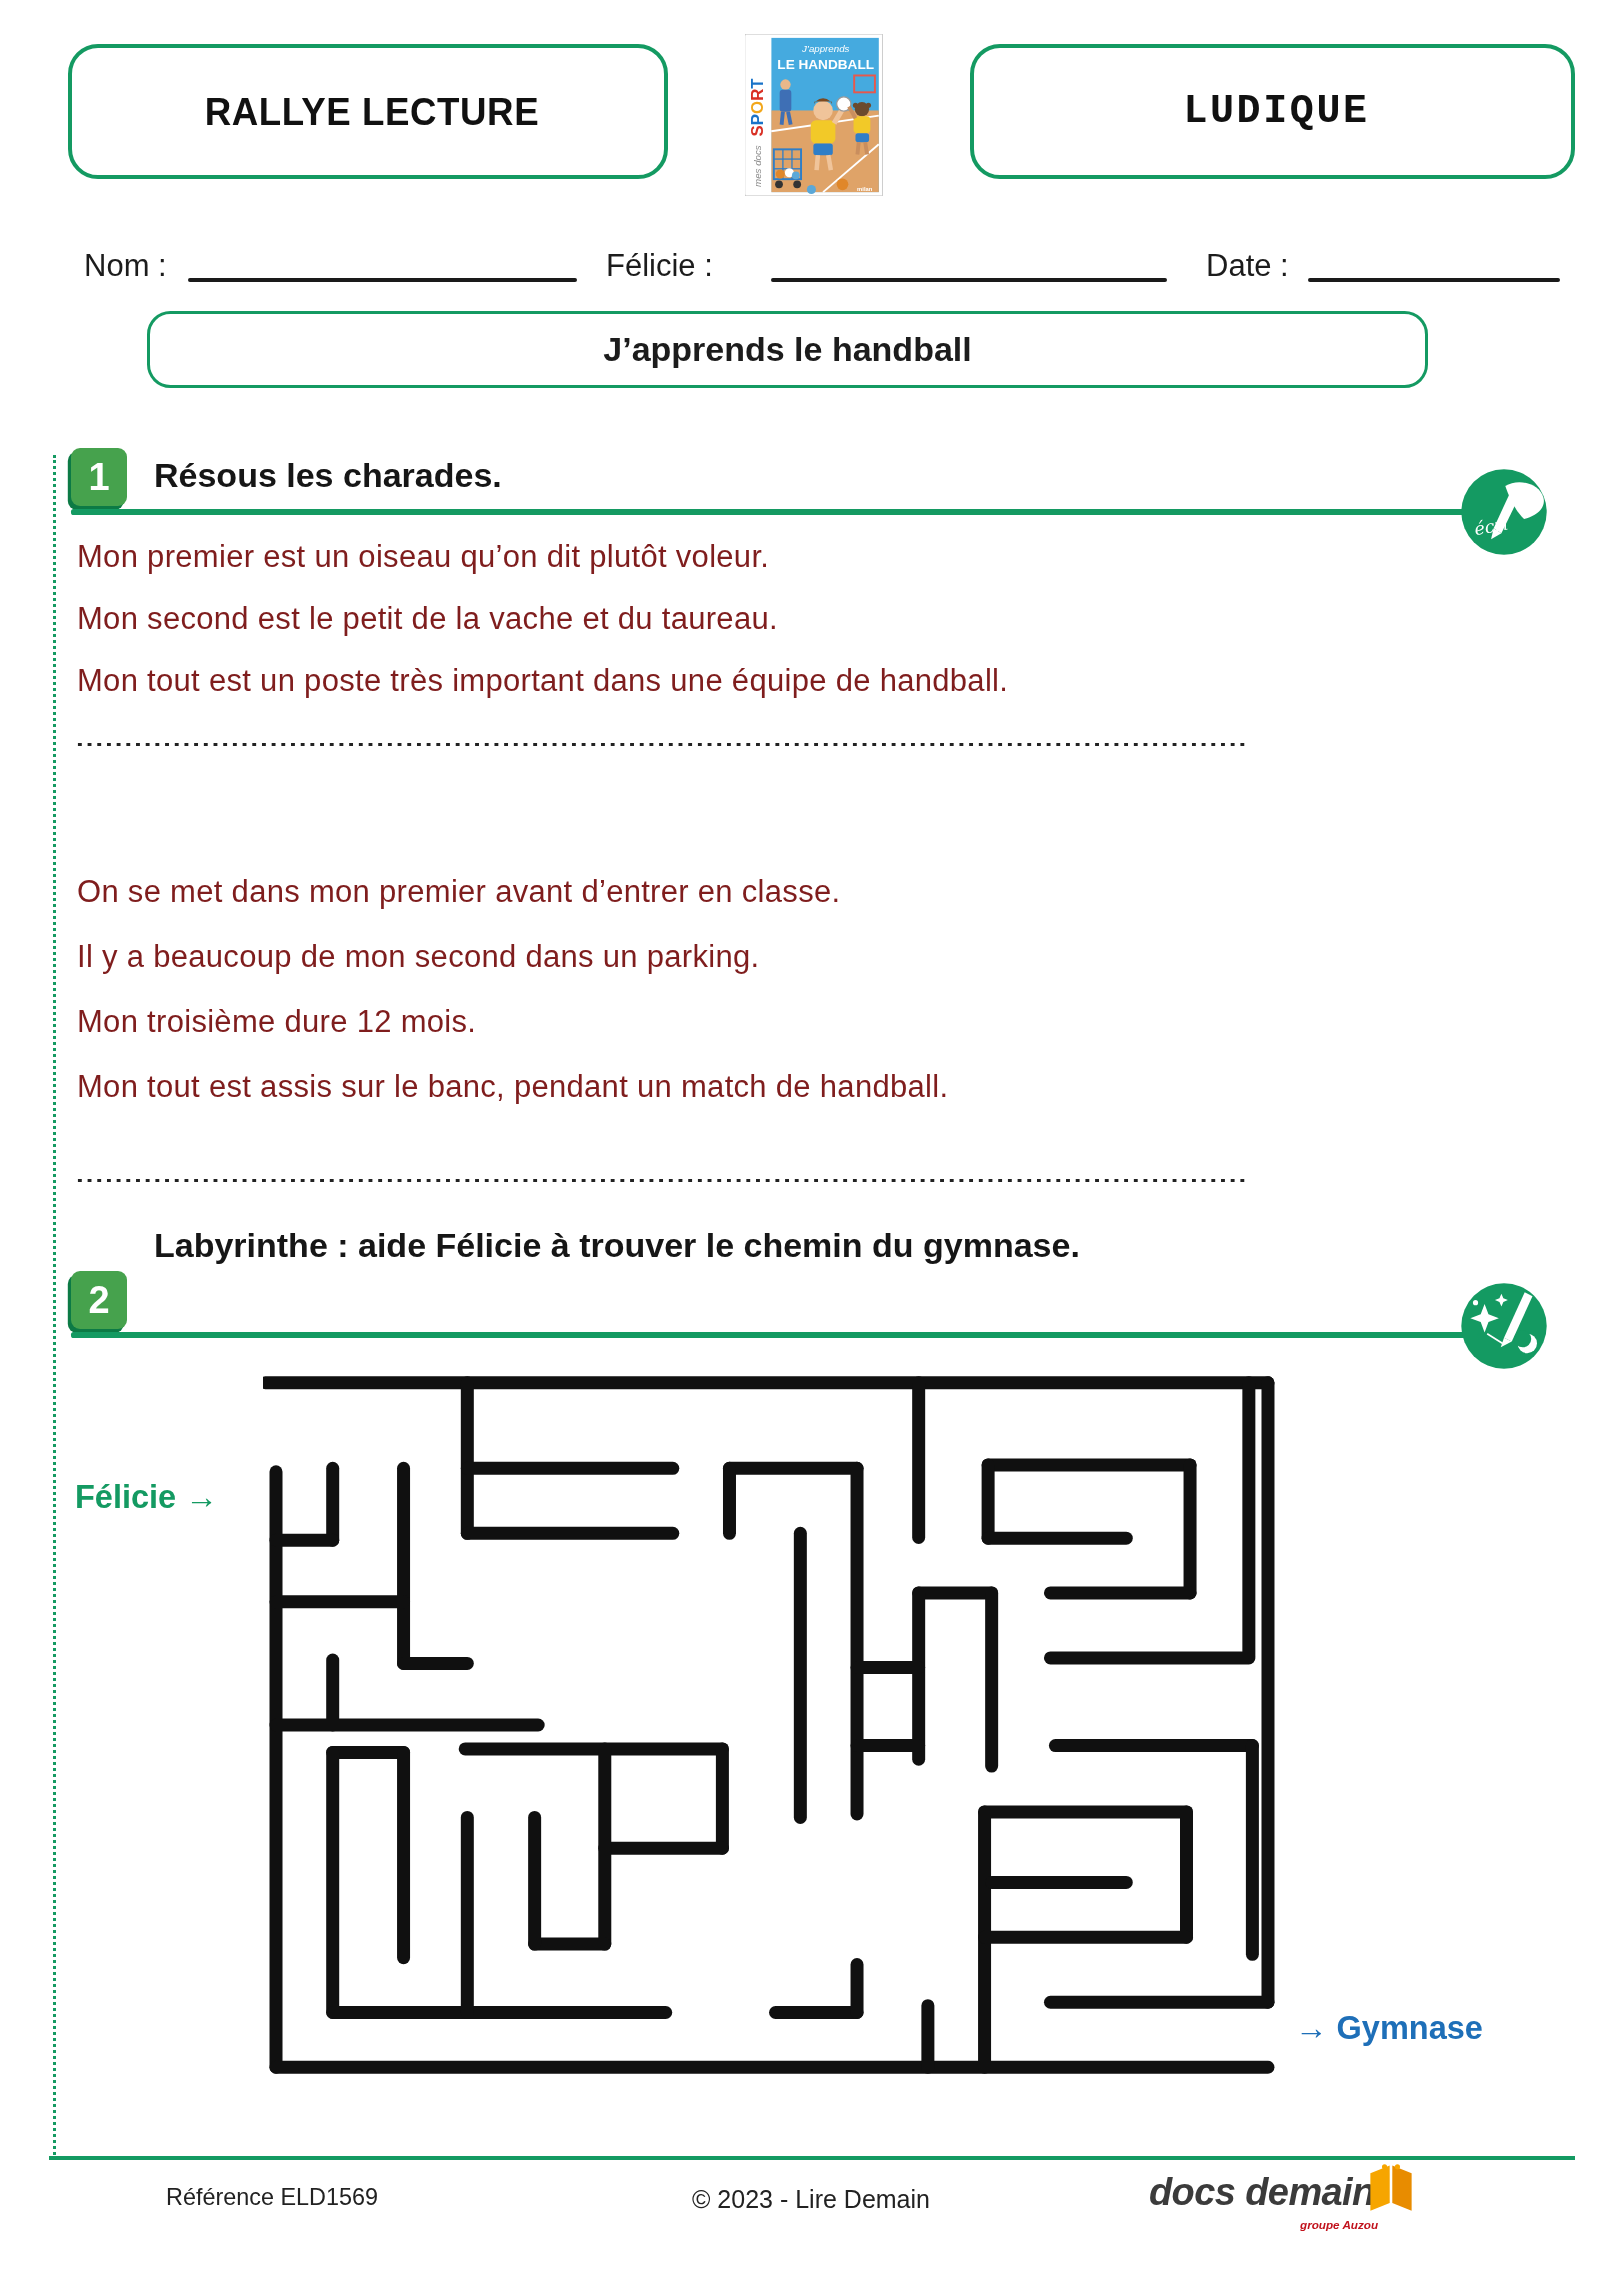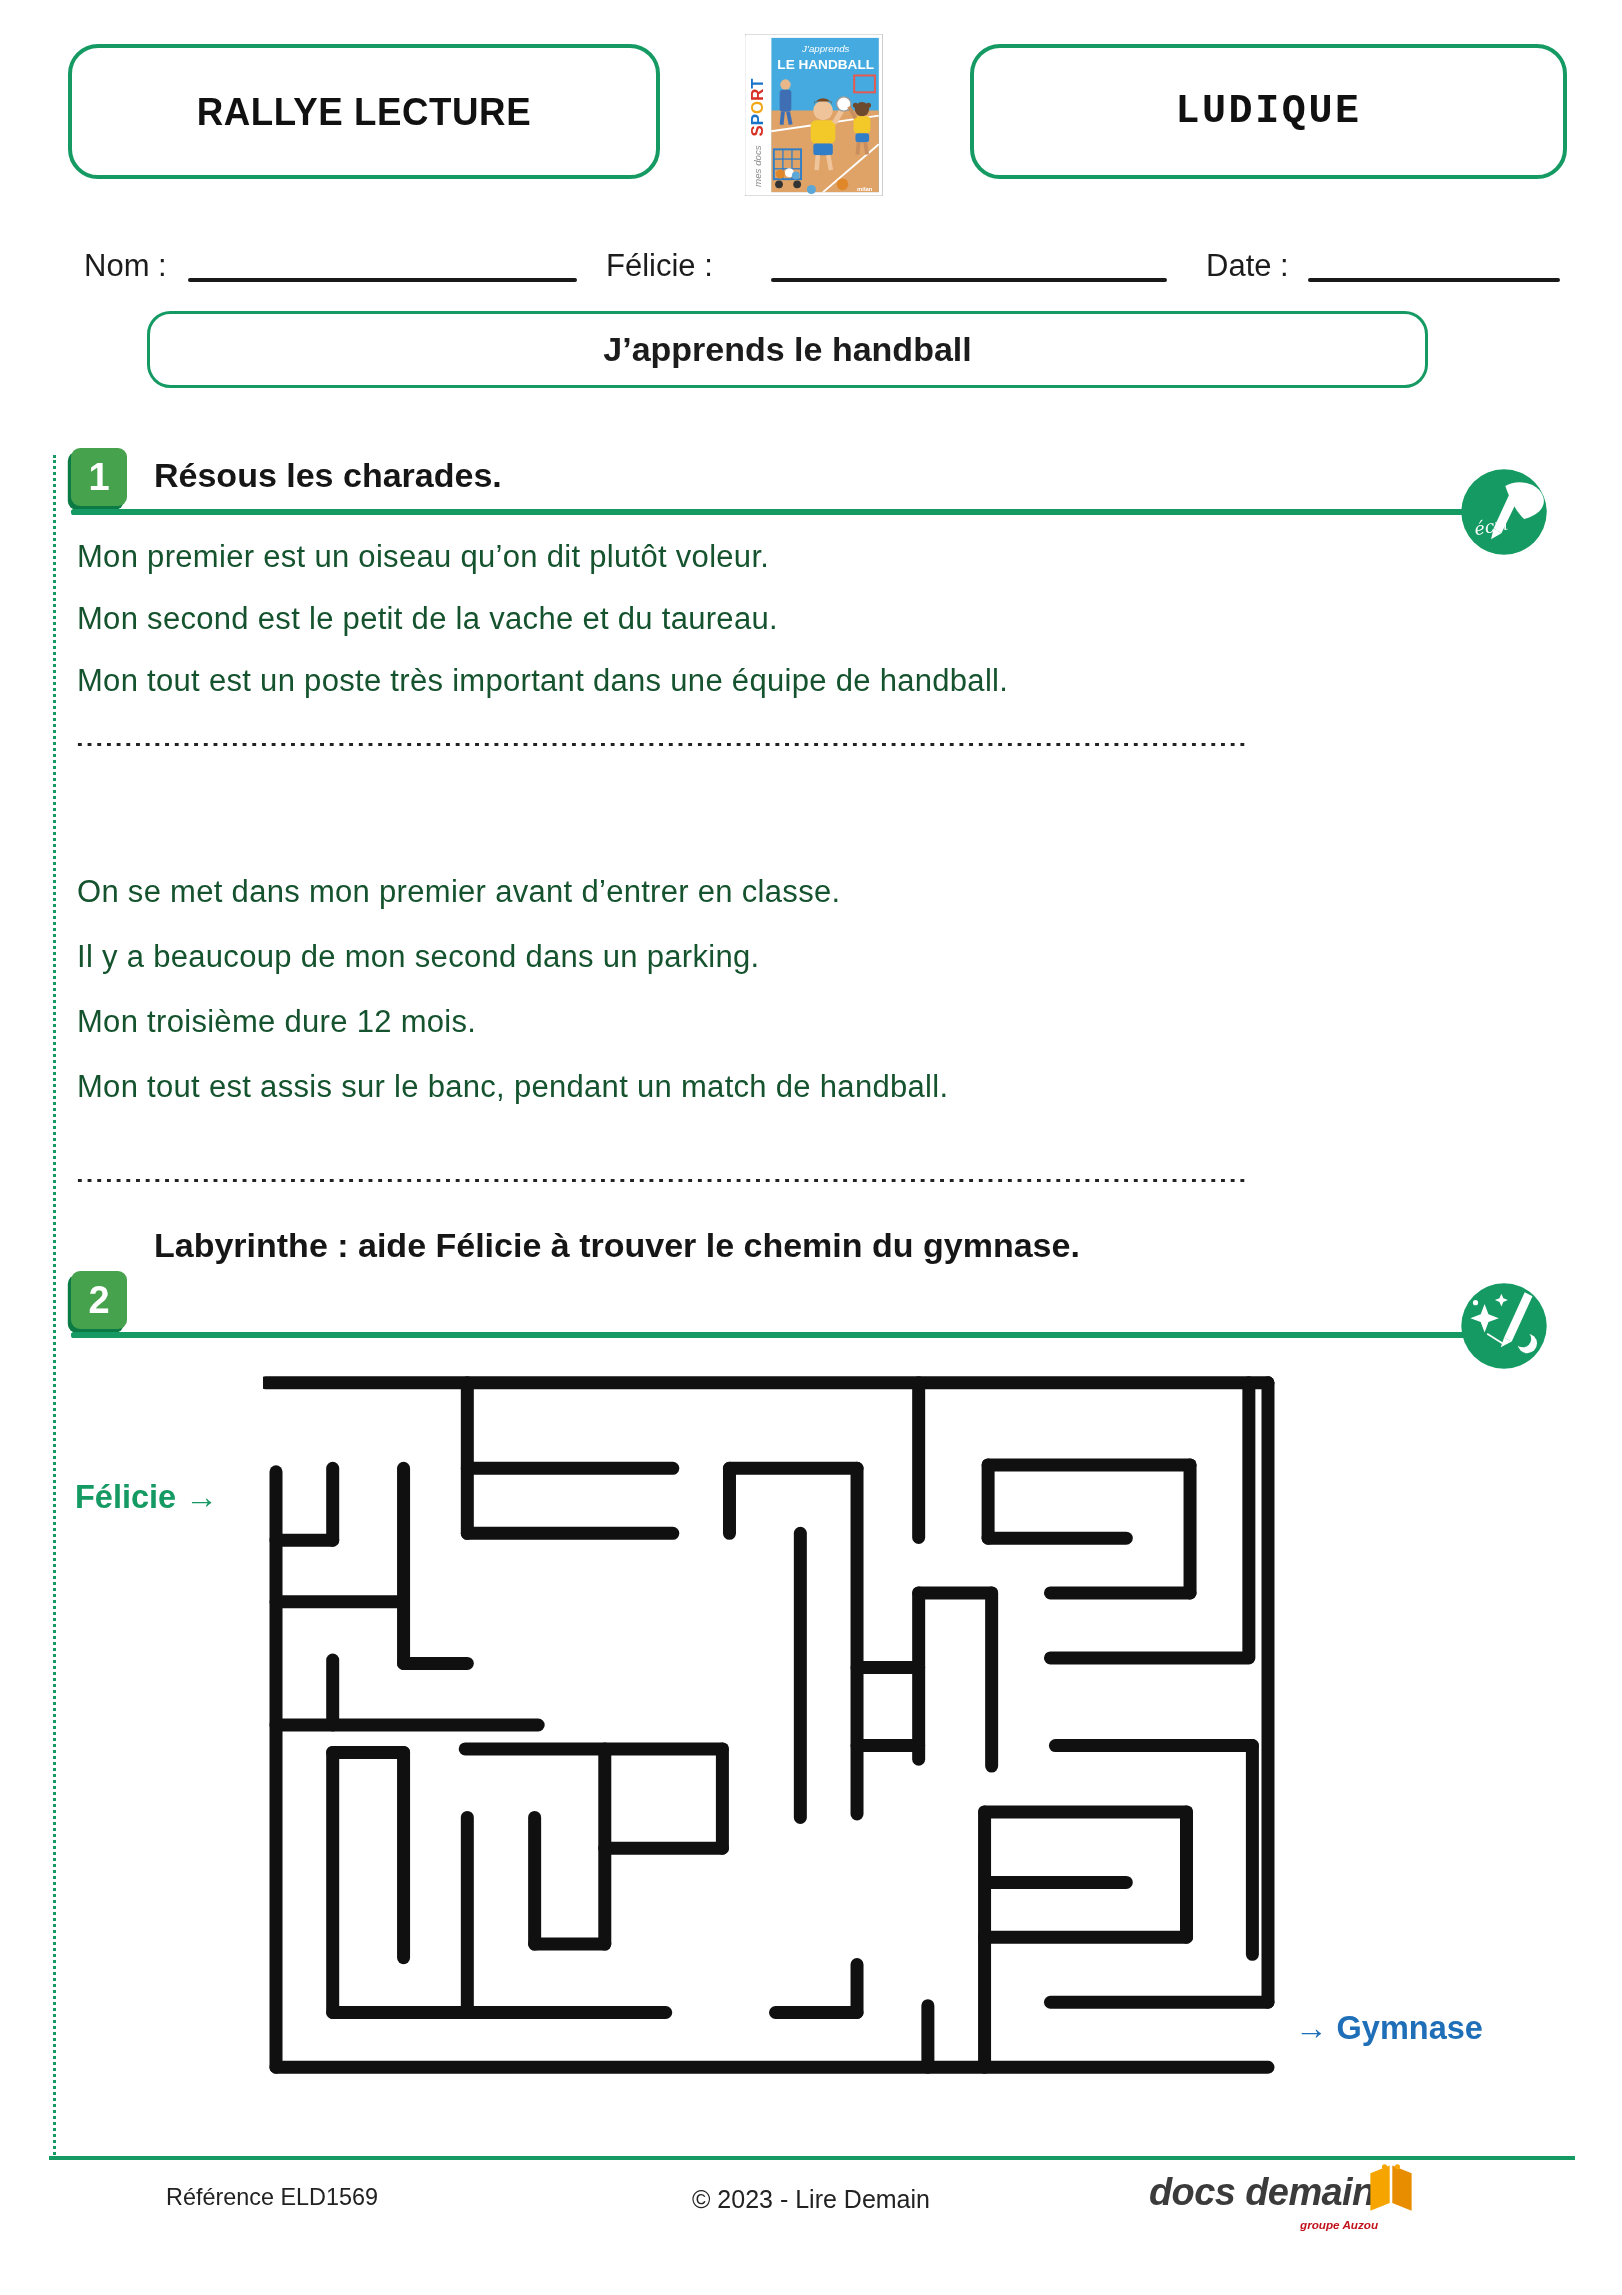--- a/index.html
+++ b/index.html
@@ -1,21 +1,21 @@
 <!DOCTYPE html>
 <html style="font-size:10.4px"><head>
 <meta charset="utf-8">
 <style>
   html,body{margin:0;padding:0;background:#e8e8e8;}
   .page{position:relative;width:1623px;height:2295px;background:#ffffff;
         font-family:"Liberation Sans",sans-serif;color:#1c1c1c;overflow:hidden;margin:0 auto;}
 
   
   .badge{position:absolute;top:44px;height:127px;border:4.5px solid #149A62;border-radius:30px;
-         display:flex;align-items:center;justify-content:center;background:#fff;}
+         display:flex;align-items:center;justify-content:center;background:#fff;padding-left:8px;}
   .badge-left{left:68px;width:584px;}
   .badge-right{left:970px;width:589px;}
   .badge-left .t{font-size:39px;font-weight:bold;letter-spacing:0.6px;transform:scaleX(.94);color:#111;}
   .badge-right .t{font-family:"Liberation Mono",monospace;font-size:40px;font-weight:bold;letter-spacing:2.6px;color:#111;}
 
   .cover{position:absolute;left:745px;top:34px;width:138px;height:162px;}
 
   
   .flabel{position:absolute;top:248px;font-size:31px;color:#1c1c1c;}
   .fline{position:absolute;top:278px;height:3.9px;background:#1a1a1a;border-radius:1.9px;}
@@ -25,21 +25,21 @@
   .title-box .t{font-size:34px;font-weight:bold;}
 
   
   .numsq{position:absolute;left:71px;width:56px;height:58px;background:#46A24D;border-radius:9px;
          box-shadow:-3.2px 3.9px 0 #0C7A45;display:flex;align-items:center;justify-content:center;
          color:#fff;font-size:38px;font-weight:bold;}
   .sectitle{position:absolute;left:154px;font-size:34px;font-weight:bold;color:#161616;}
   .secbar{position:absolute;left:71px;width:1427px;height:5.8px;background:#149A62;border-radius:2.6px;}
   .iconcirc{position:absolute;left:1460px;width:88px;height:88px;}
 
-  .bodyline{position:absolute;left:77px;font-size:31px;letter-spacing:0.3px;color:#14532d;white-space:nowrap;}
+  .bodyline{position:absolute;left:77px;font-size:31px;letter-spacing:0.3px;color:#7f1d1d;white-space:nowrap;}
   .dots{position:absolute;left:75px;width:1170px;height:5.2px;
         background-image:radial-gradient(circle,#222 1.8px,transparent 2.1px);
         background-size:9.7px 5.2px;background-repeat:repeat-x;}
 
   .felicie{position:absolute;left:75px;top:1479px;font-size:32.5px;font-weight:bold;color:#149A62;white-space:nowrap;}
   .gymnase{position:absolute;left:1295px;top:2010px;font-size:32.5px;font-weight:bold;color:#1E6FB8;white-space:nowrap;}
   .arrow{font-weight:normal;}
 
   .maze{position:absolute;left:263px;top:1373px;}
 

